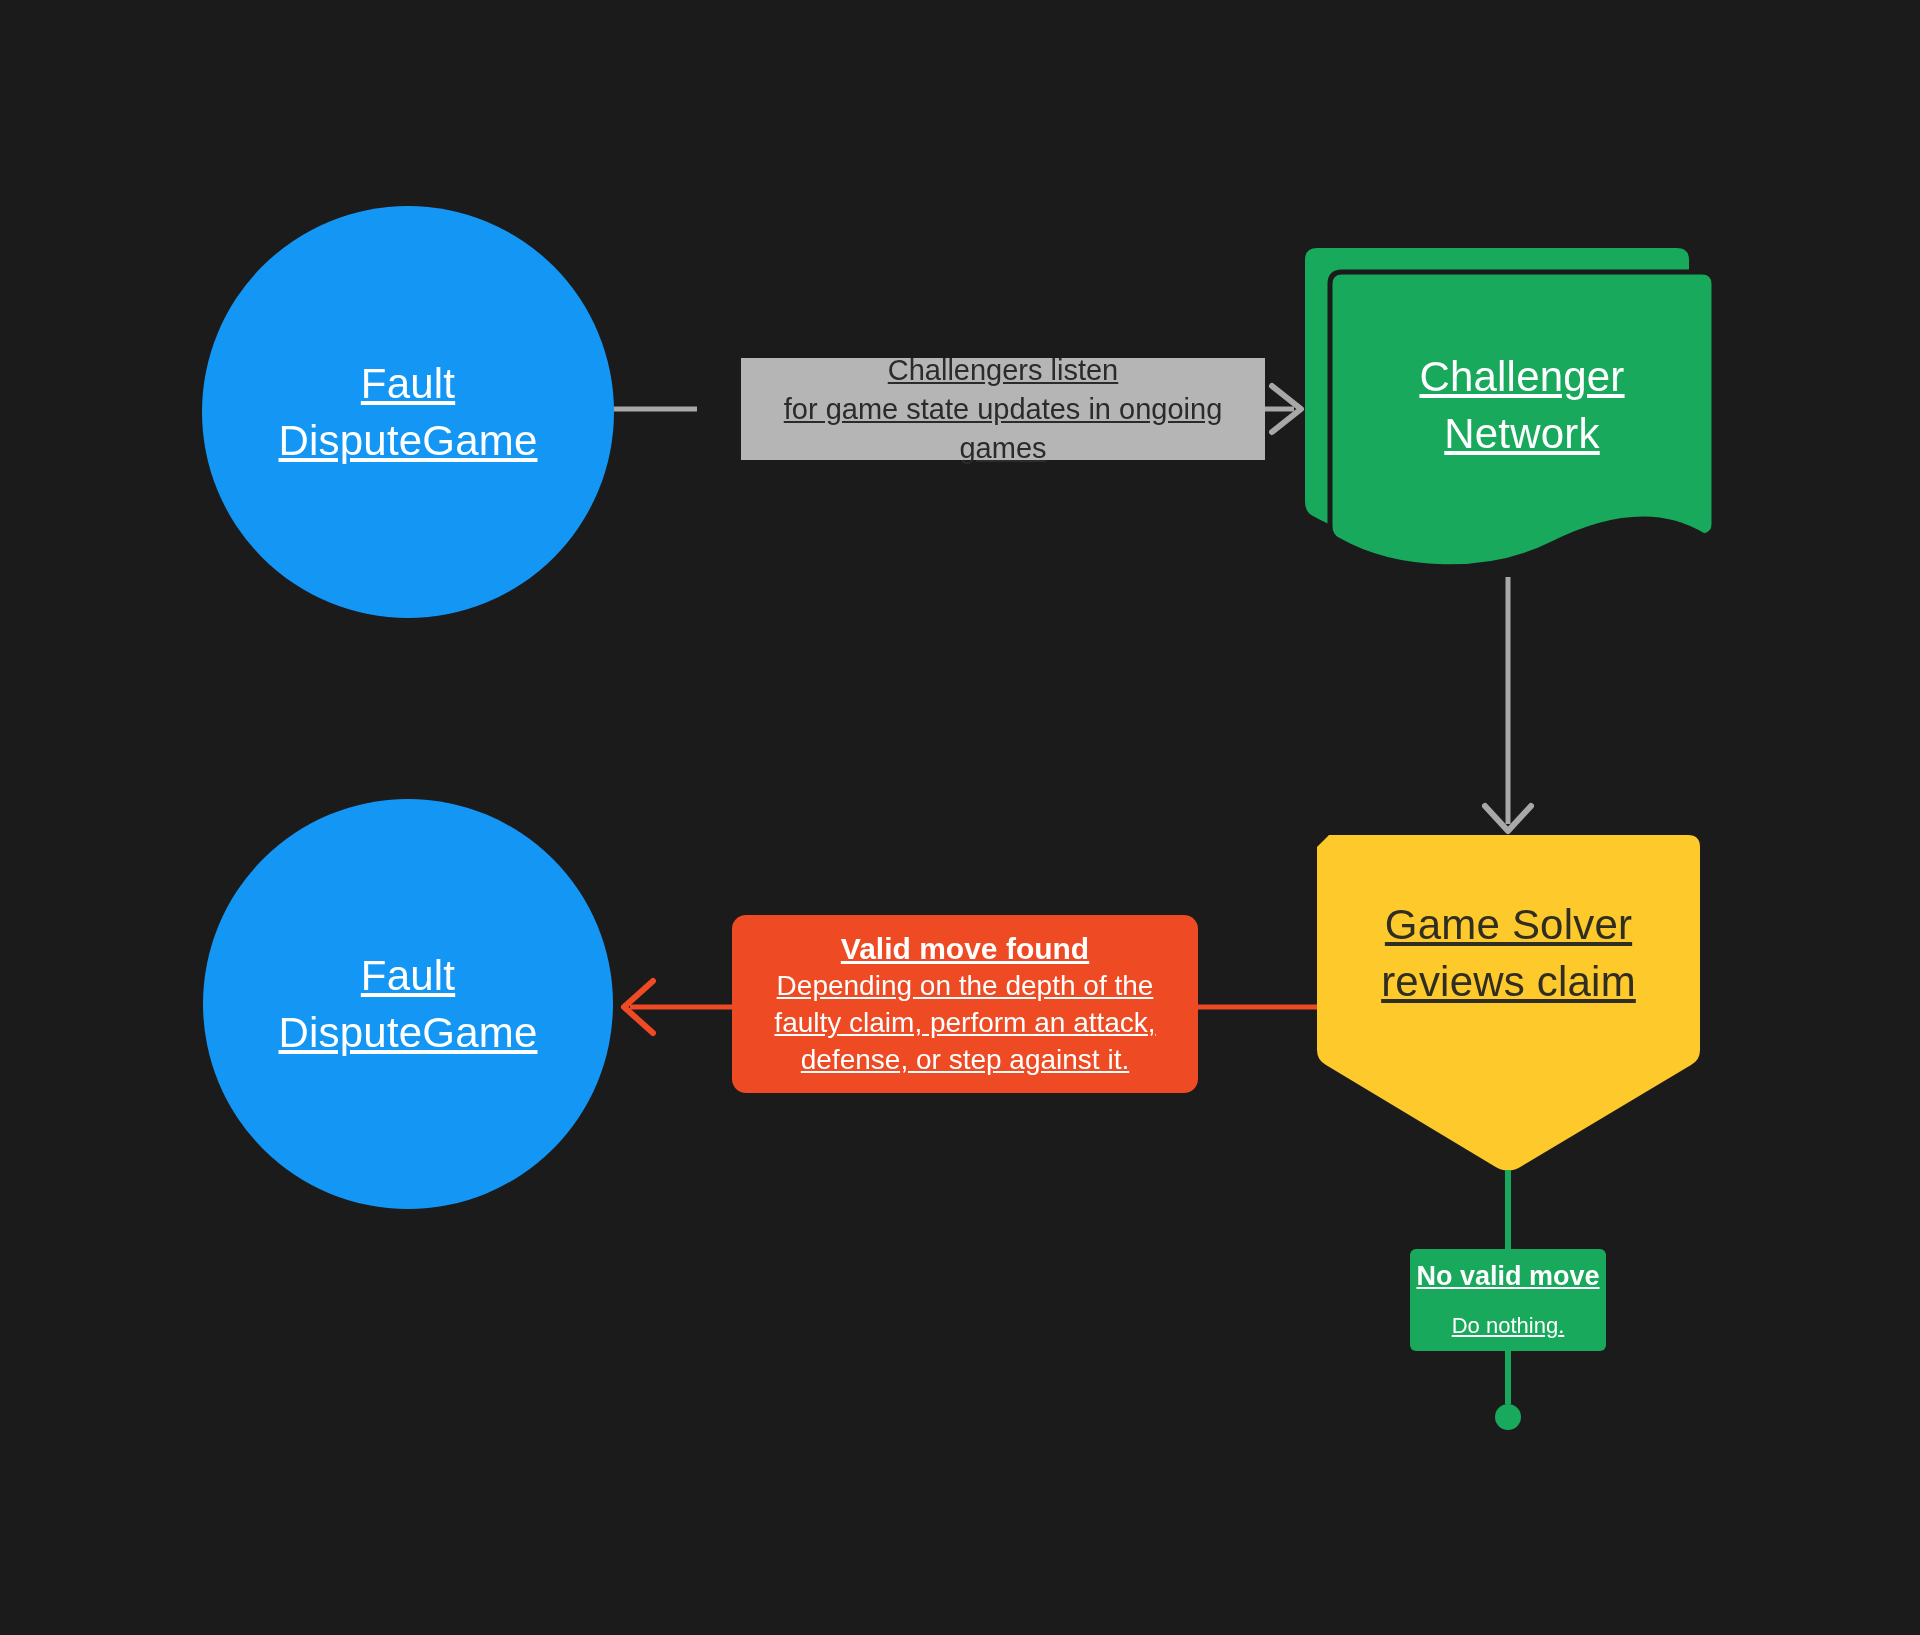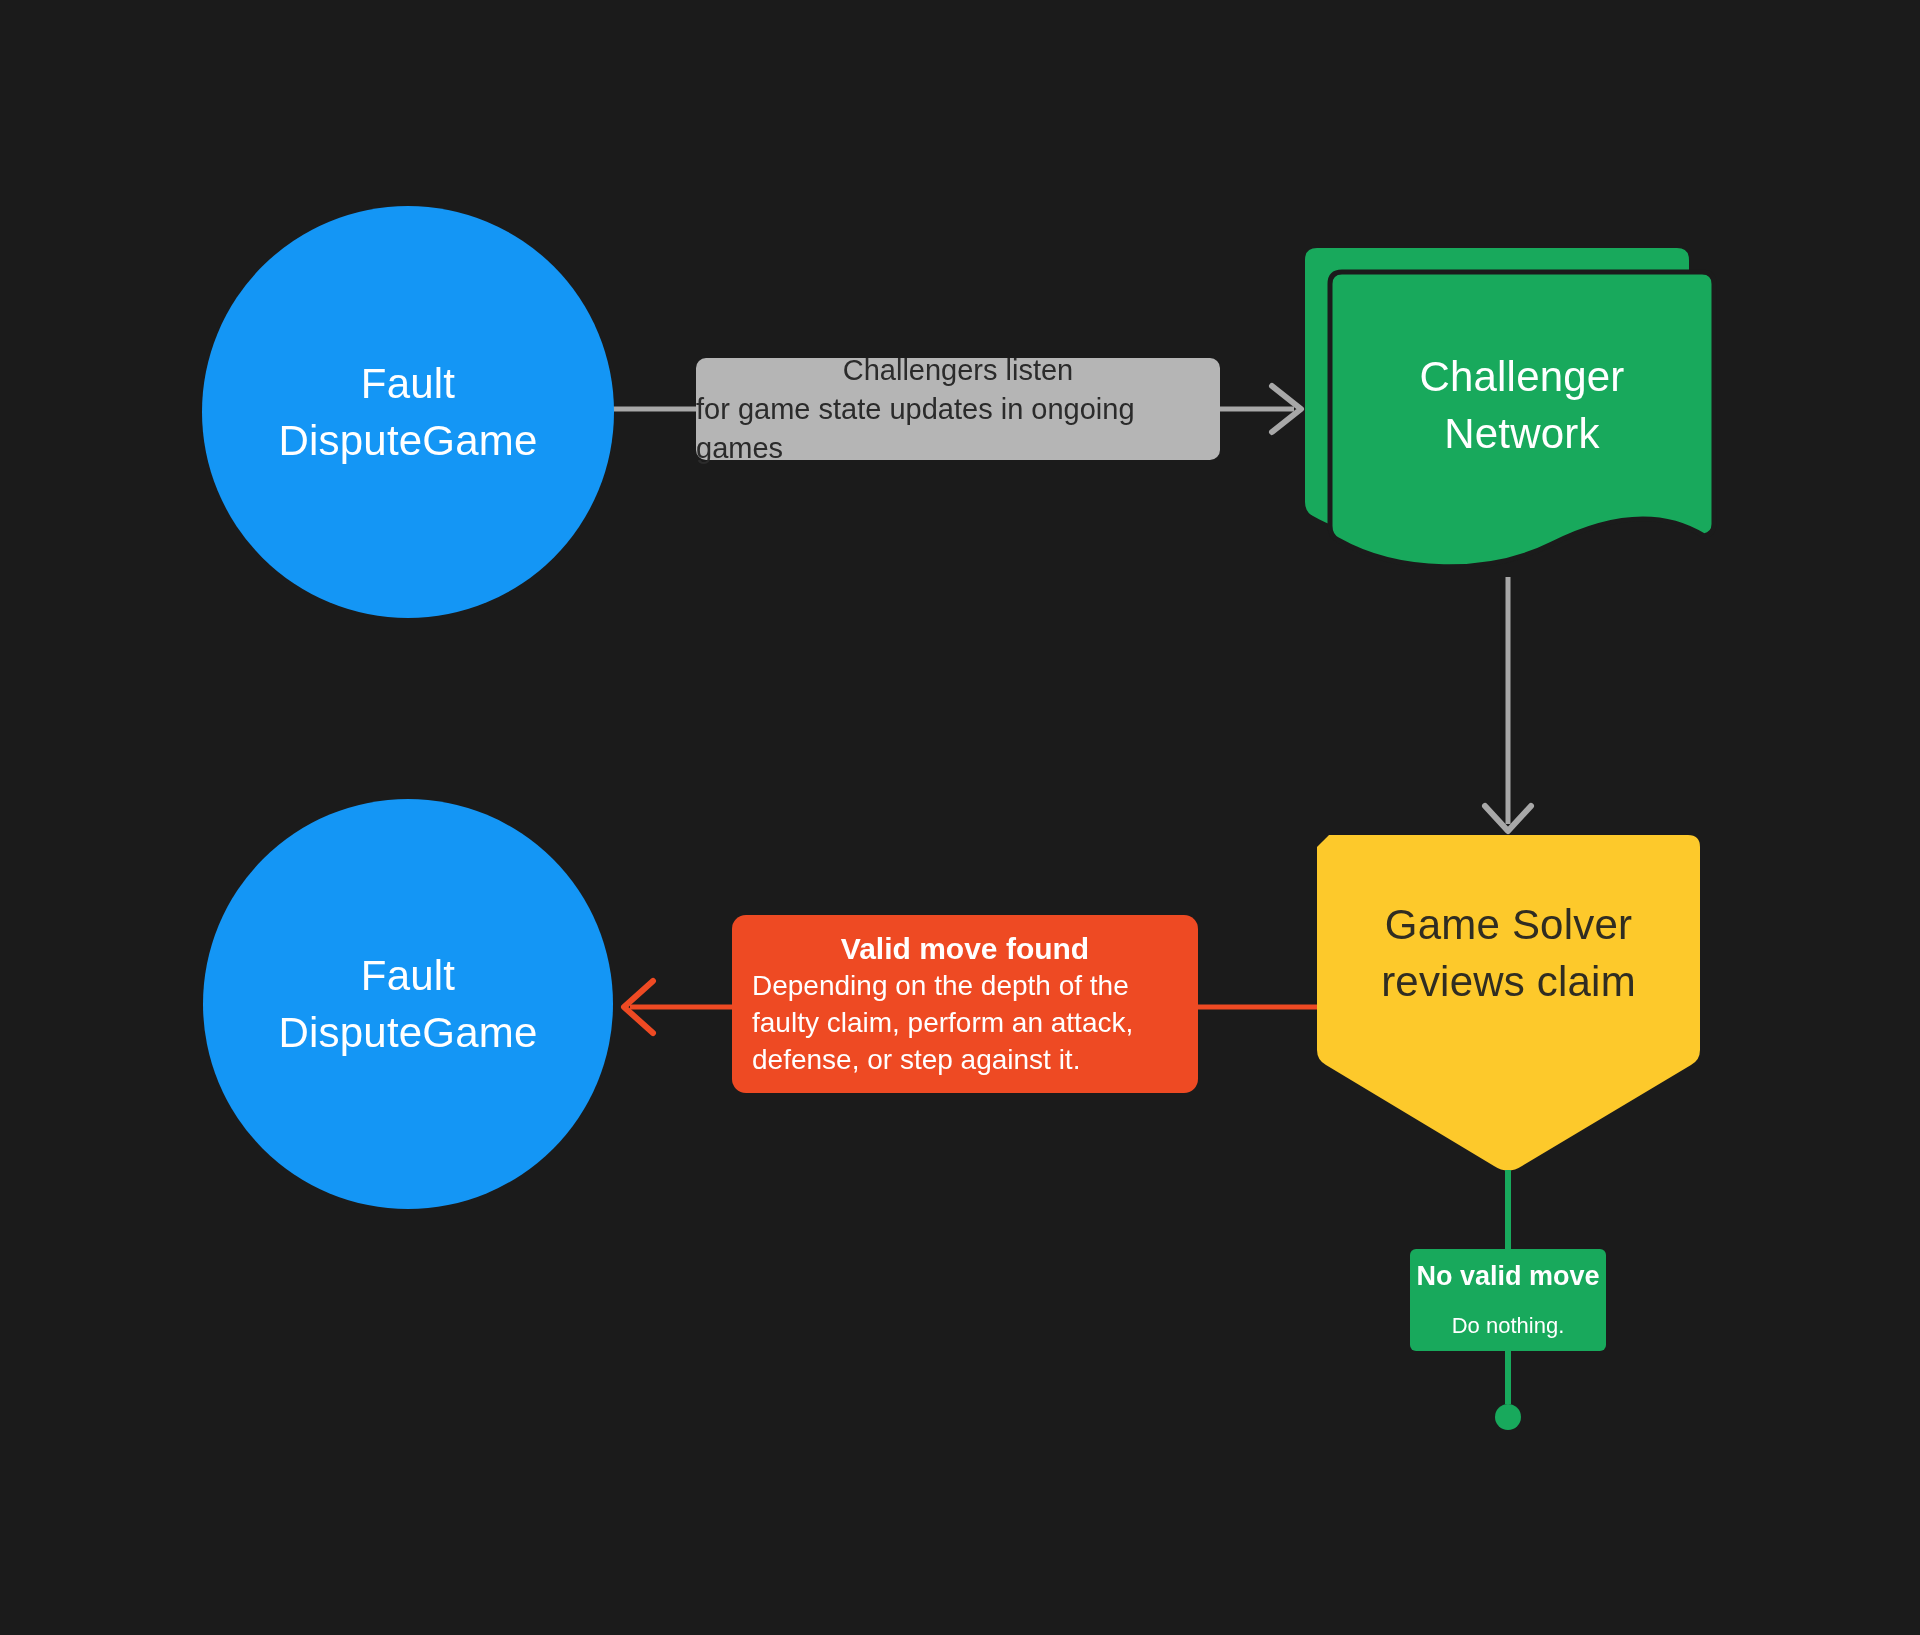--- a/index.html
+++ b/index.html
@@ -5,29 +5,29 @@
   :root{
     --background:#1b1b1b; --blue:#1496f5; --green:#18a95c; --yellow:#fdc92b;
     --red:#ee4a23; --label_gray:#b5b5b5; --label_text:#2b2b2b; --line_gray:#a8a8a8;
     --text_on_yellow:#302d22; --white:#ffffff;
   }
   *{margin:0;padding:0;box-sizing:border-box;}
   html,body{background:var(--background);}
   body{font-family:"Liberation Sans","DejaVu Sans",sans-serif;}
   .canvas{position:relative;width:1920px;height:1635px;background:var(--background);overflow:hidden;}
   .layer{position:absolute;left:0;top:0;width:1920px;height:1635px;pointer-events:none;}
-  .abs{position:absolute;display:flex;flex-direction:column;align-items:center;justify-content:center;text-align:left;}
+  .abs{position:absolute;display:flex;flex-direction:column;align-items:center;justify-content:center;text-align:center;text-decoration:underline;}
 
   .circle{width:412px;height:412px;border-radius:50%;background:var(--blue);color:var(--white);}
   .circle-top{left:202px;top:206px;}
   .circle-bottom{left:203px;top:799px;width:410px;height:410px;}
   .node-line{font-size:42px;line-height:57px;font-weight:500;letter-spacing:.2px;}
 
-  .gray-label{background:var(--label_gray);color:var(--label_text);border-radius:10px;
-    font-size:29px;line-height:39px;font-weight:400;}
+  .gray-label{background:var(--label_gray);color:var(--label_text);border-radius:0;
+    font-size:29px;line-height:39px;font-weight:400;margin-left:45px;}
   .listen-label{left:696px;top:358px;width:524px;height:102px;}
   .newclaim-label{left:1313px;top:672px;width:390px;height:64px;}
 
   .doc-text{left:1330px;top:272px;width:384px;height:266px;color:var(--white);}
   .pent-text{left:1317px;top:835px;width:383px;height:235px;color:var(--text_on_yellow);}
   .pent-text .node-line{font-weight:400;}
 
   .red-box{left:732px;top:915px;width:466px;height:178px;background:var(--red);
     border-radius:14px;color:var(--white);padding:10px 20px;}
   .red-title{font-size:30px;line-height:37px;font-weight:700;}

